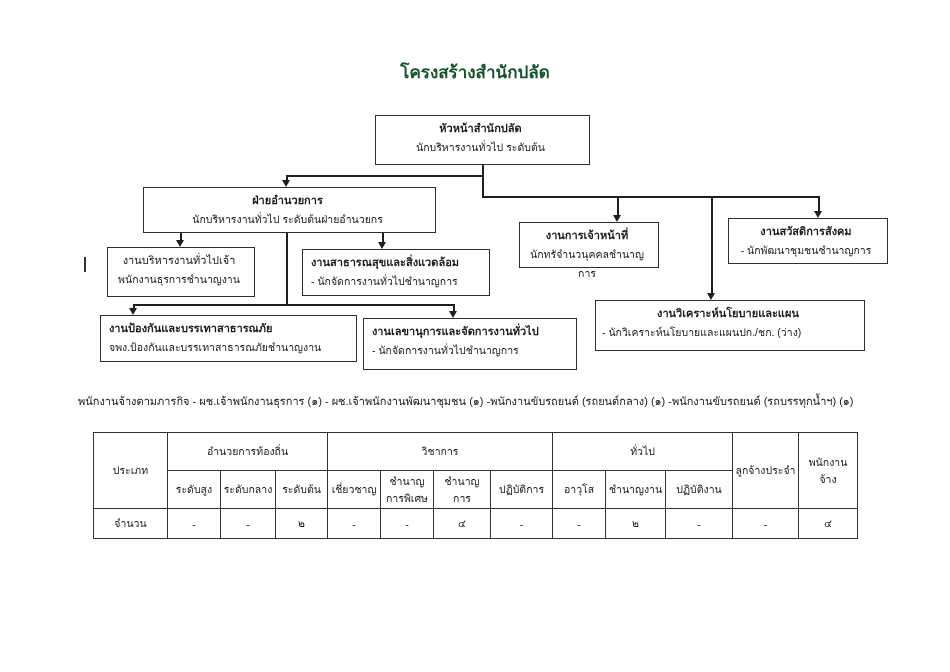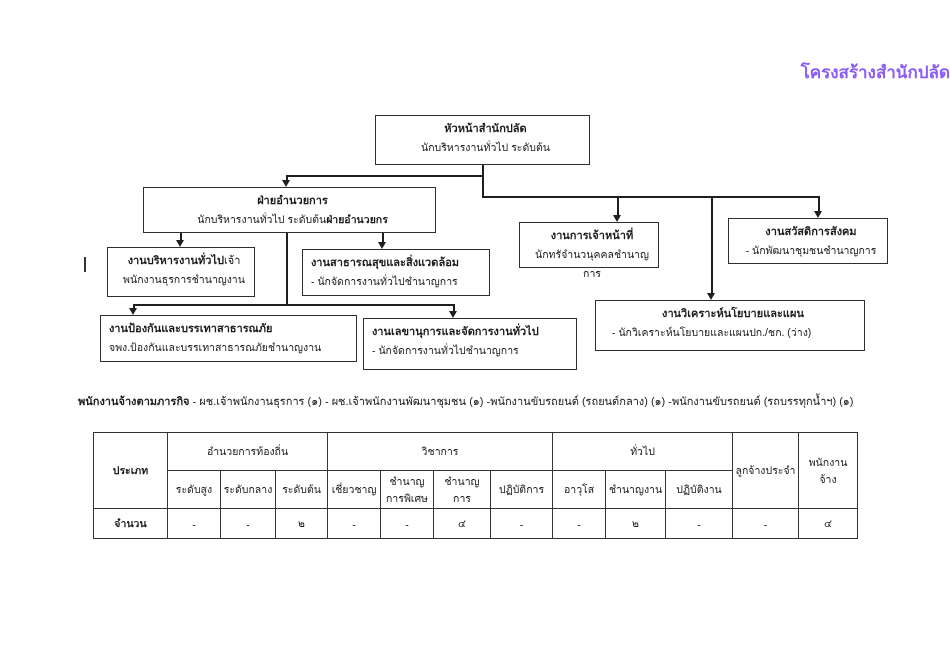--- a/index.html
+++ b/index.html
@@ -2,33 +2,33 @@
 <html><head>
 <meta charset="utf-8">
 <style>
   html,body { margin:0; padding:0; background:#e8e8e8; }
   .page {
     position:relative; width:950px; height:672px; background:#ffffff;
     font-family:"Liberation Sans", sans-serif; color:#1a1a1a; overflow:hidden;
   }
   .doc-title {
     position:absolute; top:58px; left:0; width:100%;
-    text-align:right; font-size:17px; font-weight:bold; color:#8b5cf6;
+    text-align:center; font-size:17px; font-weight:bold; color:#14532d;
   }
   
   .node {
     position:absolute; box-sizing:border-box; background:#fff;
     border:1.5px solid #2e2e2e; font-size:11px; line-height:1.75;
-    padding:3px 6px 0 12px; text-align:center;
+    padding:3px 6px 0 2px; text-align:center;
   }
   .node .t1 { font-weight:bold; font-size:11px; }
   .node .t2 { font-weight:normal; font-size:10.5px; }
   .node.leftal { text-align:left; padding-left:8px; }
   .node .t2.leftal { text-align:left; }
-  .b { font-weight:bold; }
+  .b { font-weight:normal; }
   .n { font-weight:normal; }
   
   .vl { position:absolute; width:1.5px; background:#1f1f1f; }
   .hl { position:absolute; height:1.5px; background:#1f1f1f; }
   .arrow {
     position:absolute; width:0; height:0;
     border-left:4.5px solid transparent; border-right:4.5px solid transparent;
     border-top:7px solid #1f1f1f;
   }
   .stray { position:absolute; width:1.5px; height:15px; background:#333; }

